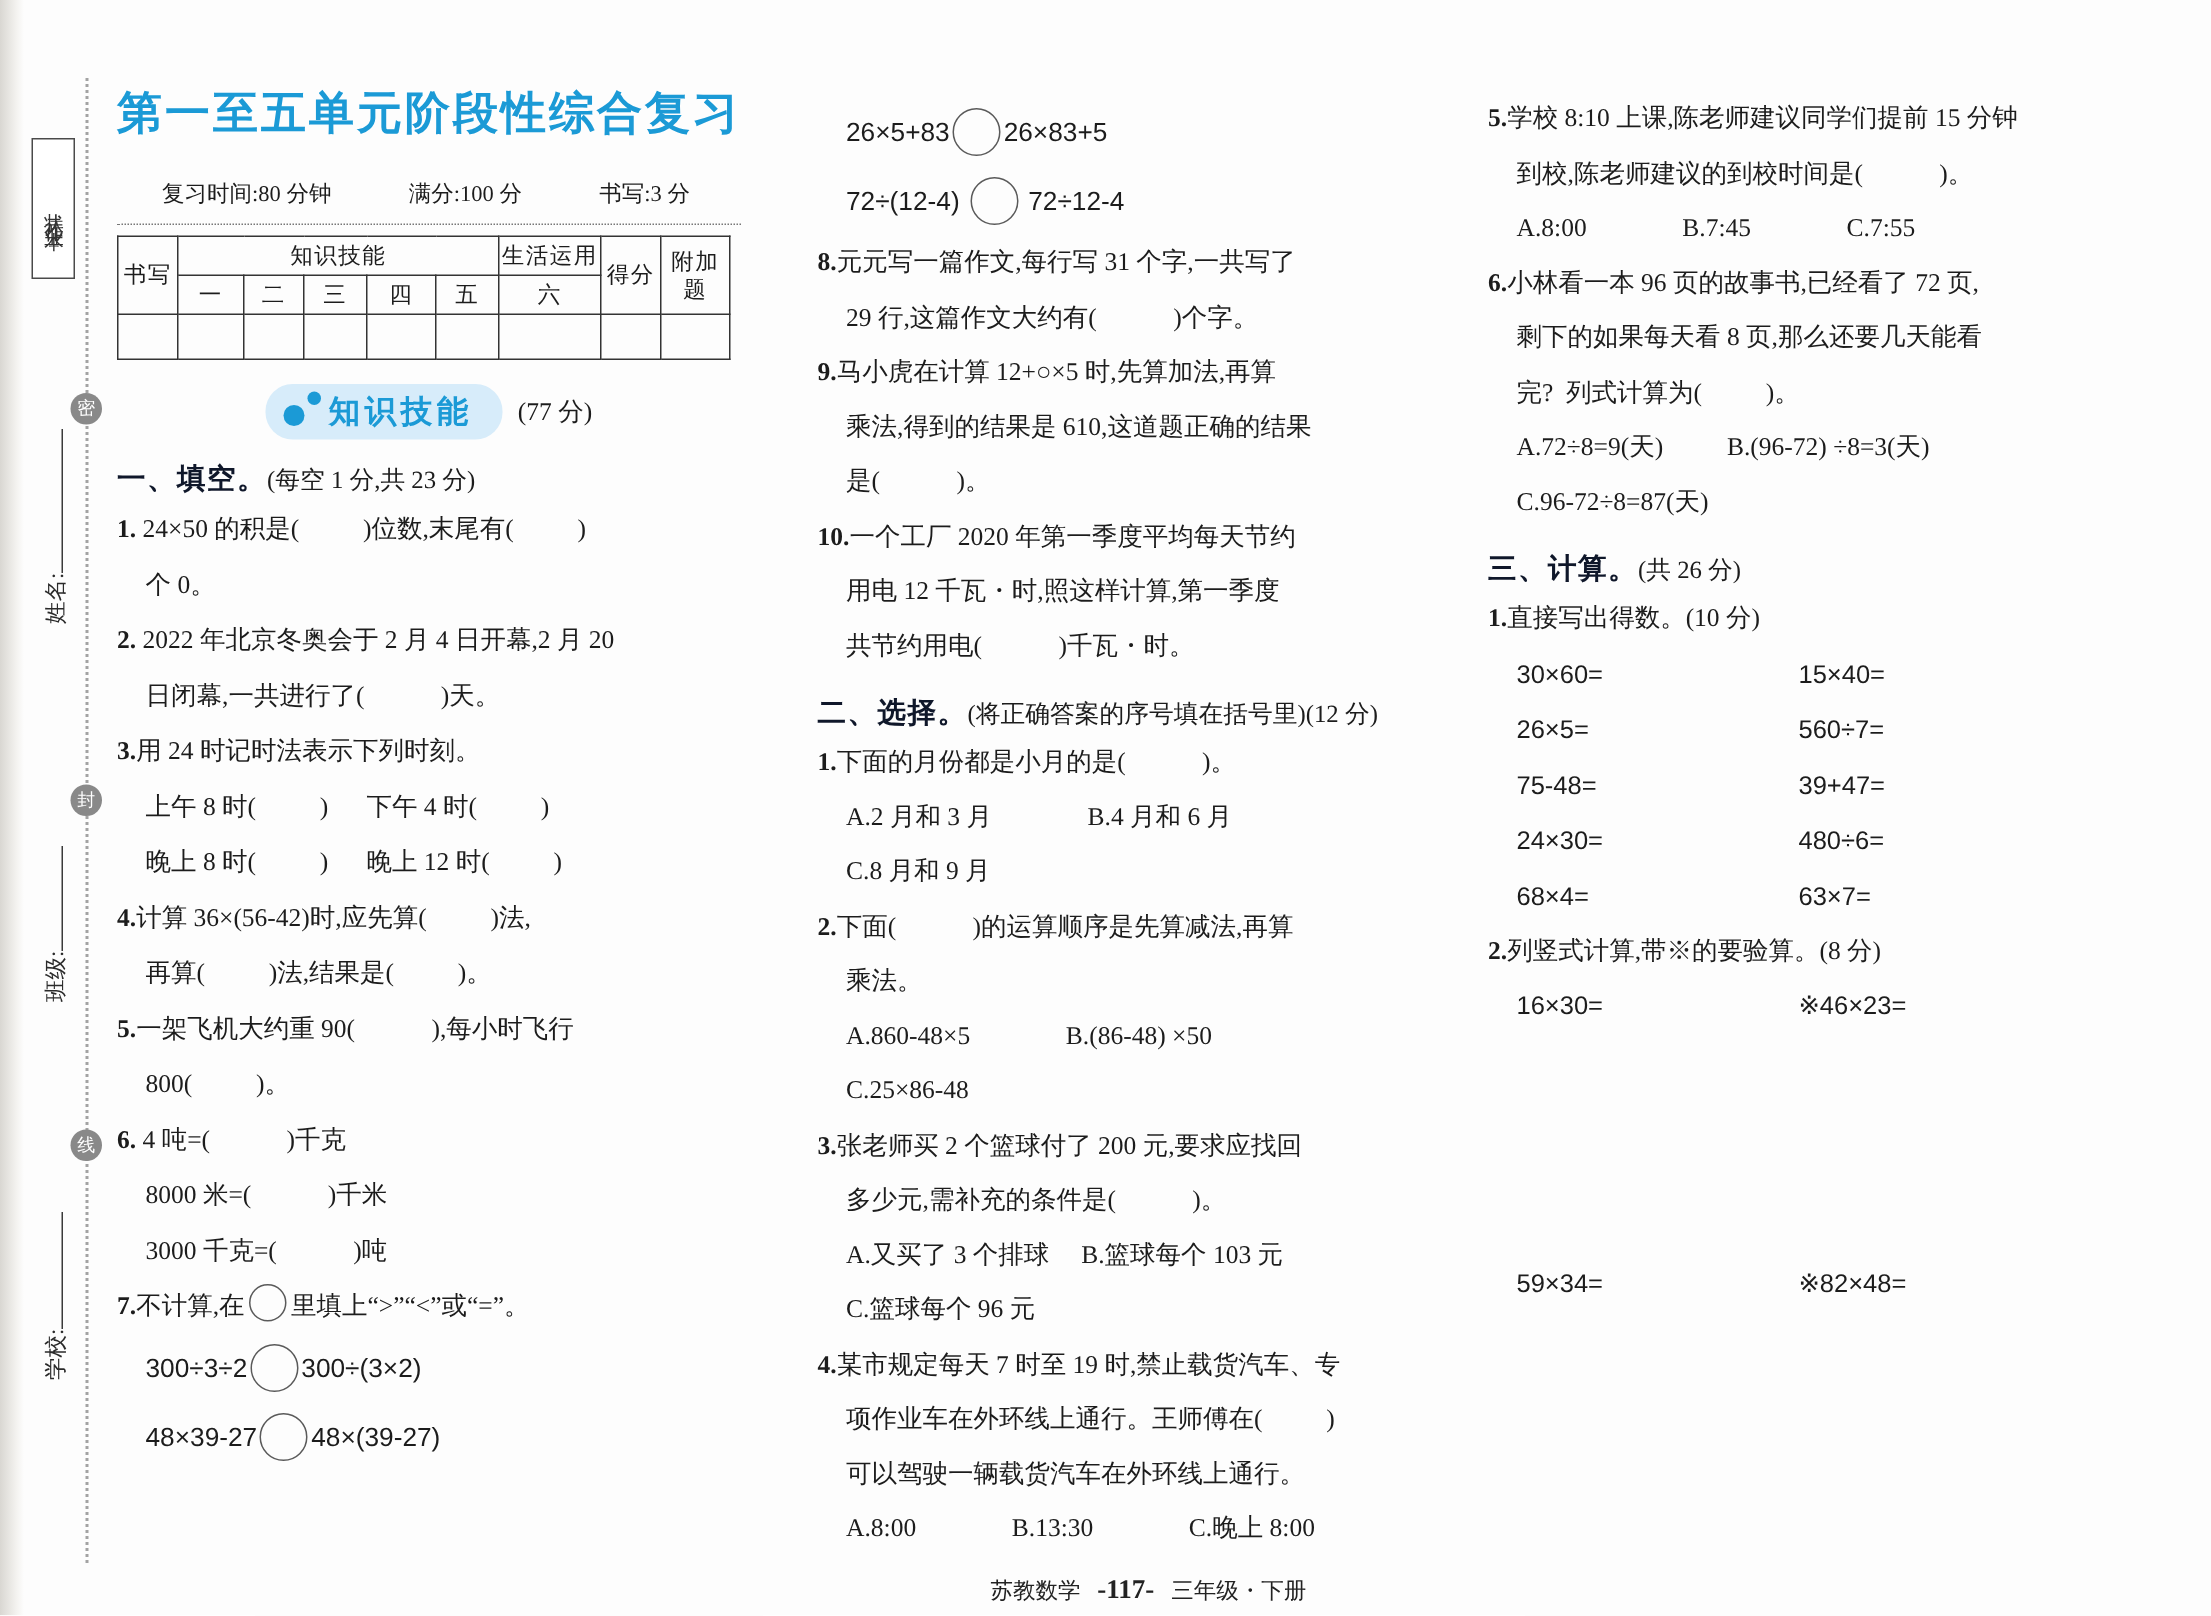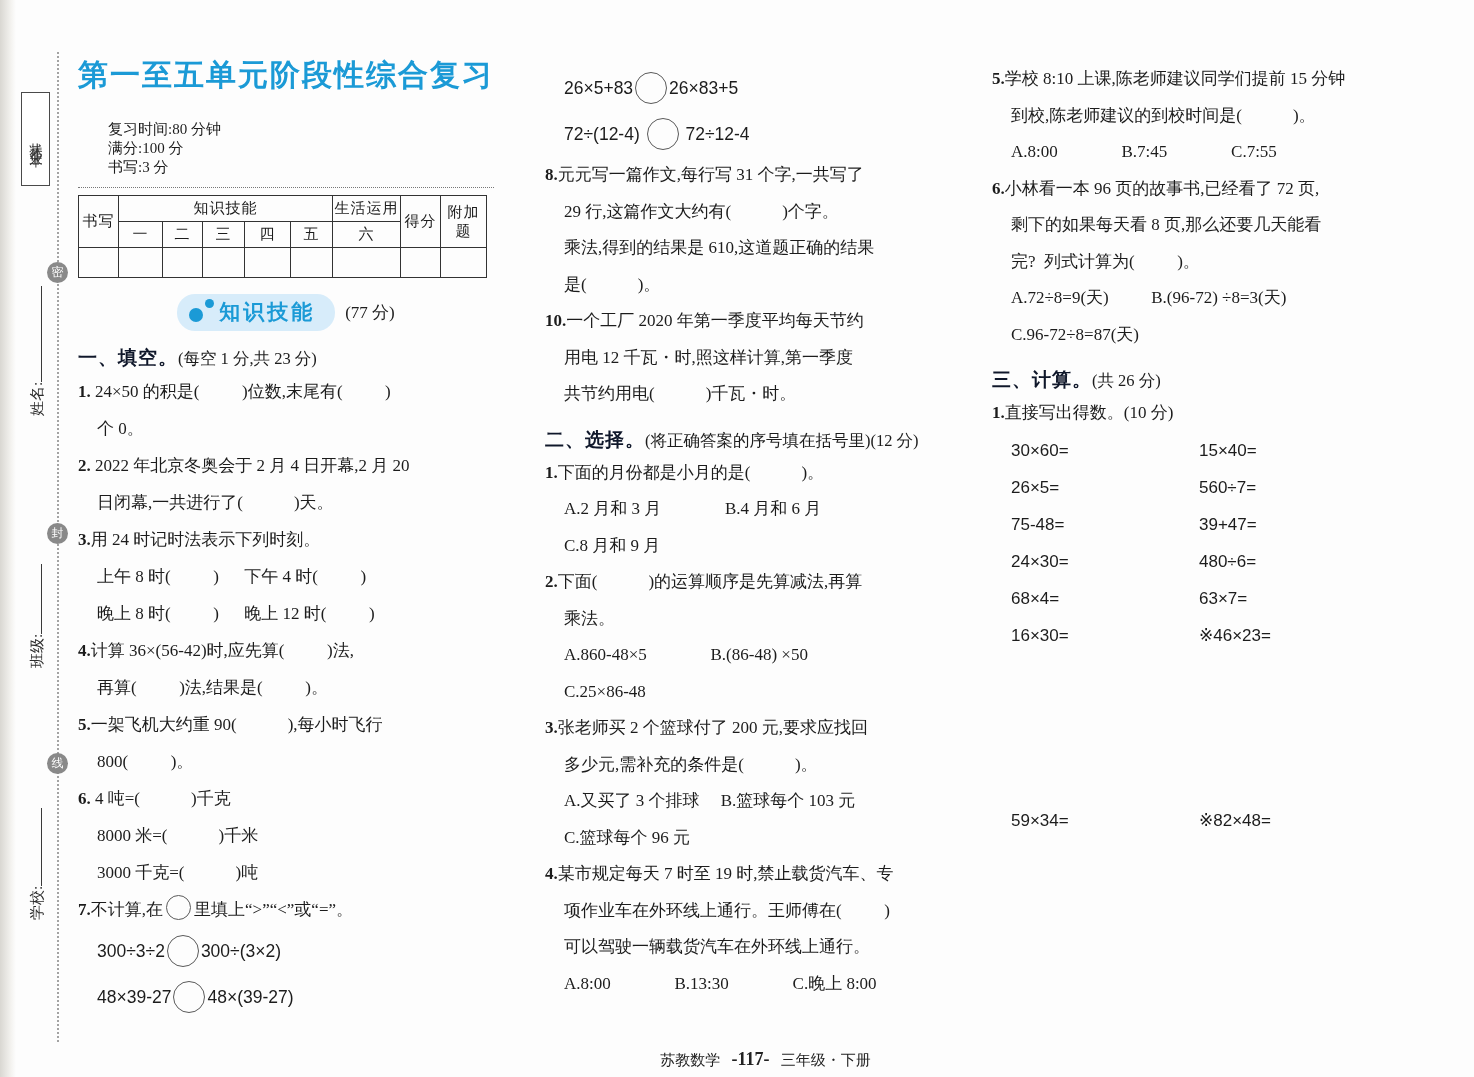--- a/index.html
+++ b/index.html
@@ -24,21 +24,21 @@
   .f-class{top:668px}.f-class .u{width:70px}
   .f-school{top:920px}.f-school .u{width:78px}
 
   
   .col{position:absolute;top:55px;}
   .col1{left:78px;width:416px;}
   .col2{left:545px;width:426px;}
   .col3{left:992px;width:422px;}
 
   .title{text-align:center;font-size:30px;font-weight:bold;letter-spacing:2px;color:#1b9ad6;}
-  .meta{margin-top:24px;display:flex;justify-content:space-between;padding:0 34px 0 30px;font-size:15px;flex-direction:column;}
+  .meta{margin-top:24px;display:flex;justify-content:space-between;padding:0 34px 0 30px;font-size:15px;}
   .meta span{white-space:pre;}
   .dotted-rule{margin-top:10px;border-top:1.5px dotted #777;}
 
   table.score{margin-top:7px;border-collapse:collapse;table-layout:fixed;width:408px;font-size:15px;}
   table.score td{border:1px solid #333;text-align:center;padding:0;letter-spacing:1px;}
   tr.r1 td{height:25px;} tr.r2 td{height:25px;} tr.r3 td{height:29px;}
 
   .badge-row{margin-top:16px;display:flex;align-items:center;justify-content:center;}
   .badge-pill{position:relative;background:#d7ecfa;border-radius:18px;padding:4px 20px 5px 42px;
         color:#1b9ad6;font-weight:bold;font-size:21px;letter-spacing:3px;
@@ -185,20 +185,21 @@
   <div class="col col2">
     <div class="q" style="margin-top:10px;">
       <div class="cmp-line"><span>26×5+83</span><span class="cmp-circle"></span><span>26×83+5</span></div>
       <div class="cmp-line"><span>72÷(12-4) </span><span class="cmp-circle"></span><span> 72÷12-4</span></div>
     </div>
     <div class="q">
       <div class="line"><span class="q-no">8.</span><span>元元写一篇作文,每行写 31 个字,一共写了</span></div>
       <div class="line cont">29 行,这篇作文大约有(            )个字。</div>
     </div>
     <div class="q">
+      <div class="line"><span class="q-no">9.</span><span>马小虎在计算 12+○×5 时,先算加法,再算</span></div>
       <div class="line cont">乘法,得到的结果是 610,这道题正确的结果</div>
       <div class="line cont">是(            )。</div>
     </div>
     <div class="q">
       <div class="line"><span class="q-no">10.</span><span>一个工厂 2020 年第一季度平均每天节约</span></div>
       <div class="line cont">用电 12 千瓦・时,照这样计算,第一季度</div>
       <div class="line cont">共节约用电(            )千瓦・时。</div>
     </div>
 
     <div class="sec-head"><span class="sec-title">二、选择。</span><span>(将正确答案的序号填在括号里)(12 分)</span></div>
@@ -246,20 +247,21 @@
 
     <div class="q">
       <div class="line"><span class="q-no">1.</span><span>直接写出得数。(10 分)</span></div>
       <div class="calc-row"><span class="calc-left">30×60=</span><span>15×40=</span></div>
       <div class="calc-row"><span class="calc-left">26×5=</span><span>560÷7=</span></div>
       <div class="calc-row"><span class="calc-left">75-48=</span><span>39+47=</span></div>
       <div class="calc-row"><span class="calc-left">24×30=</span><span>480÷6=</span></div>
       <div class="calc-row"><span class="calc-left">68×4=</span><span>63×7=</span></div>
     </div>
     <div class="q">
+      <div class="line"><span class="q-no">2.</span><span>列竖式计算,带※的要验算。(8 分)</span></div>
       <div class="calc-row"><span class="calc-left">16×30=</span><span>※46×23=</span></div>
       <div class="calc-row gap-row"><span class="calc-left">59×34=</span><span>※82×48=</span></div>
     </div>
   </div>
 
   <div class="footer">
     <span>苏教数学</span><span>   </span><span class="pageno">-117-</span><span>   </span><span>三年级・下册</span>
   </div>
 </div>
 

